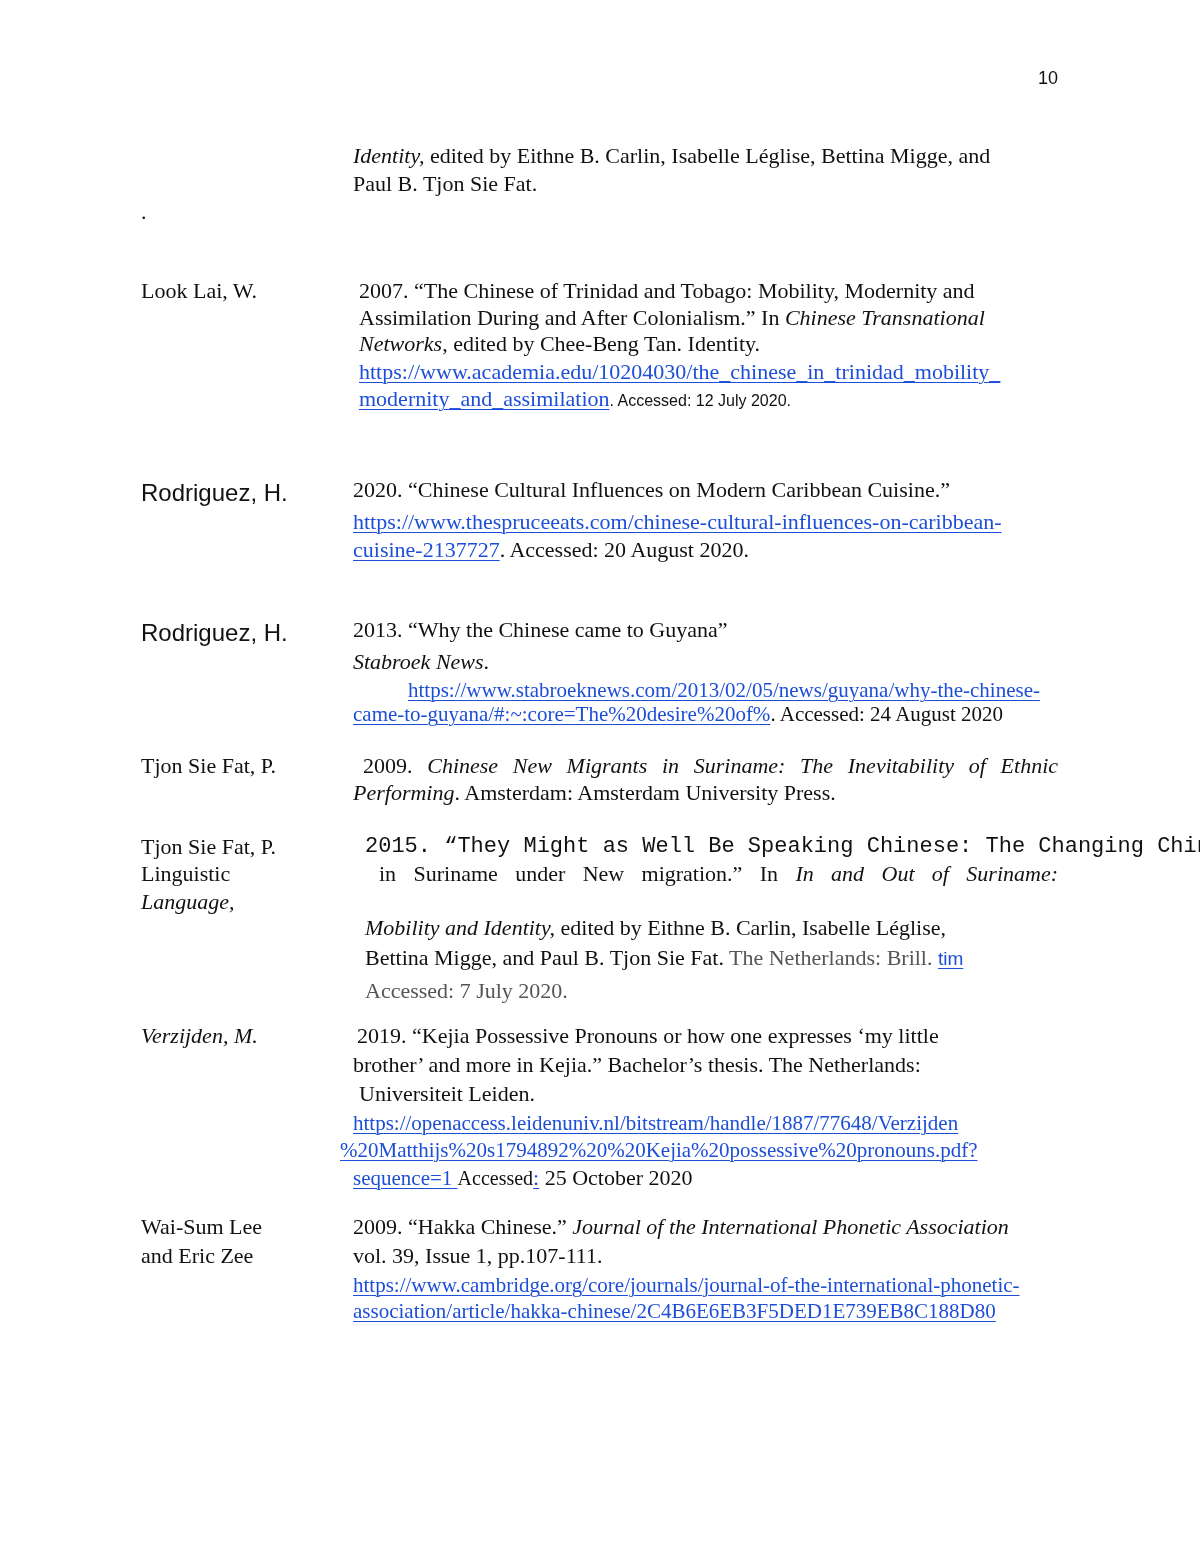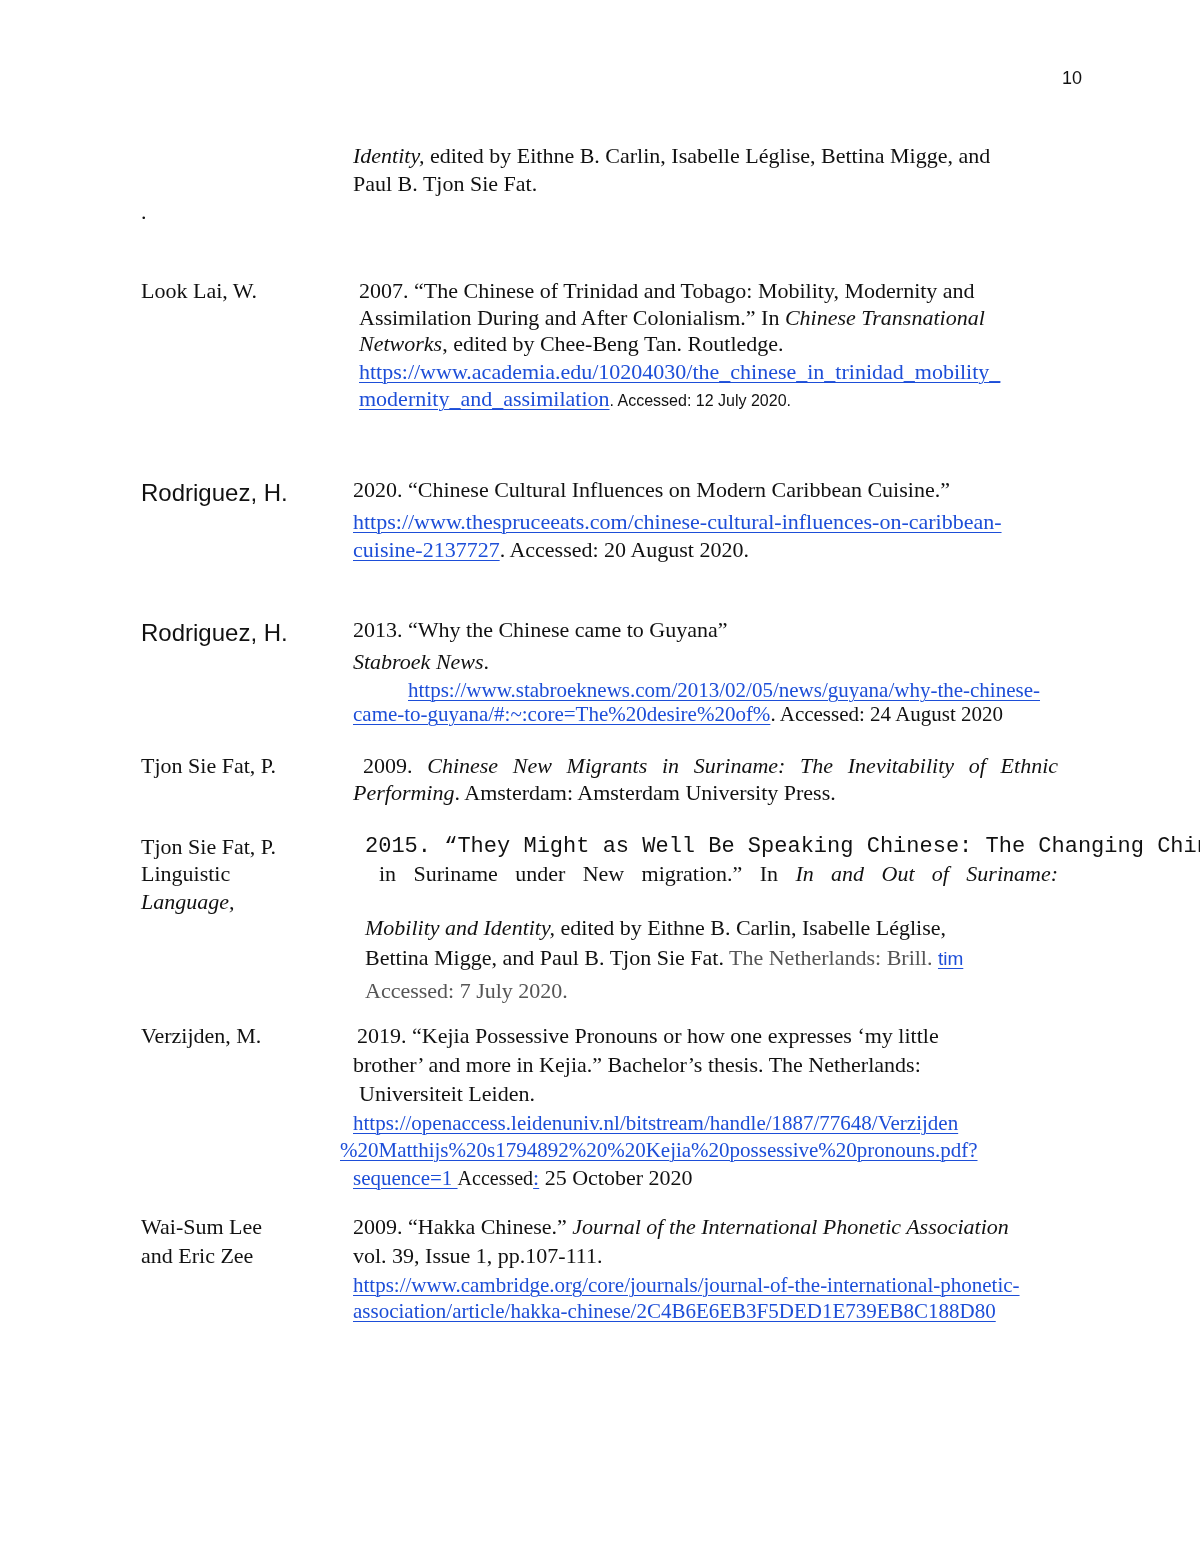--- a/index.html
+++ b/index.html
@@ -6,37 +6,37 @@
   body { width: 1200px; height: 1553px; position: relative; overflow: hidden;
          font-family: "Liberation Serif", "DejaVu Serif", serif; color: #111; }
   .abs { position: absolute; white-space: nowrap; }
   .serif { font-family: "Liberation Serif", "DejaVu Serif", serif; font-size: 22px; line-height: 28px; }
   .sans { font-family: "Liberation Sans", "DejaVu Sans", sans-serif; font-size: 24px; }
   .small-sans { font-family: "Liberation Sans", "DejaVu Sans", sans-serif; font-size: 16px; }
   .link { color: #1d4ed8; text-decoration: underline; text-decoration-thickness: 1px; text-underline-offset: 3px; }
   .link-sm { font-size: 21px; }
   .gray { color: #555; }
   i { font-style: italic; }
-  .page-num { font-family: "Liberation Sans", "DejaVu Sans", sans-serif; font-size: 18px; margin-left: 24px; }
+  .page-num { font-family: "Liberation Sans", "DejaVu Sans", sans-serif; font-size: 18px; }
   .justify { white-space: normal; text-align: justify; text-align-last: justify; }
 </style>
 </head>
 <body>
 
 <div class="abs page-num" style="left:1038px; top:68px;">10</div>
 
 <div class="abs serif" style="left:353px; top:142px;"><i>Identity,</i><span> edited by Eithne B. Carlin, Isabelle Léglise, Bettina Migge, and</span></div>
 <div class="abs serif" style="left:353px; top:170px;">Paul B. Tjon Sie Fat.</div>
 <div class="abs serif" style="left:141px; top:198px;">.</div>
 
 <div>
   <div class="abs serif" style="left:141px; top:277px;">Look Lai, W.</div>
   <div class="abs serif" style="left:359px; top:277px;">2007. “The Chinese of Trinidad and Tobago: Mobility, Modernity and</div>
   <div class="abs serif" style="left:359px; top:304px;"><span>Assimilation During and After Colonialism.”  In </span><i>Chinese Transnational</i></div>
-  <div class="abs serif" style="left:359px; top:330px;"><i>Networks</i><span>, edited by Chee-Beng Tan.  Routledge.</span></div>
+  <div class="abs serif" style="left:359px; top:330px;"><i>Networks</i><span>, edited by Chee-Beng Tan.  Identity.</span></div>
   <div class="abs serif" style="left:359px; top:358px;"><span class="link">https://www.academia.edu/10204030/the_chinese_in_trinidad_mobility_</span></div>
   <div class="abs serif" style="left:359px; top:385px;"><span class="link">modernity_and_assimilation</span><span class="small-sans">. Accessed: 12 July 2020.</span></div>
 </div>
 
 <div>
   <div class="abs sans" style="left:141px; top:479px;">Rodriguez, H.</div>
   <div class="abs serif" style="left:353px; top:476px;">2020. “Chinese Cultural Influences on Modern Caribbean Cuisine.”</div>
   <div class="abs serif" style="left:353px; top:508px;"><span class="link">https://www.thespruceeats.com/chinese-cultural-influences-on-caribbean-</span></div>
   <div class="abs serif" style="left:353px; top:536px;"><span class="link">cuisine-2137727</span><span>. Accessed: 20 August 2020.</span></div>
 </div>
@@ -60,21 +60,21 @@
   <div class="abs serif" style="left:141px; top:860px;">Linguistic</div>
   <div class="abs serif" style="left:141px; top:888px;"><i>Language,</i></div>
   <div class="abs serif" style="left:365px; top:833px;font-family:Liberation Mono, monospace;">2015. “They Might as Well Be Speaking Chinese: The Changing Chinese</div>
   <div class="abs serif justify" style="left:379px; top:860px; width:679px;"><span>in Suriname under New migration.” In  </span><i>In and Out of Suriname:</i></div>
   <div class="abs serif" style="left:365px; top:914px;"><i>Mobility and Identity,</i><span> edited by Eithne B. Carlin, Isabelle Léglise,</span></div>
   <div class="abs serif" style="left:365px; top:944px;"><span>Bettina Migge, and Paul B. Tjon Sie Fat.</span><span class="gray"> The Netherlands: Brill. </span><span class="link" style="font-family:'Liberation Sans','DejaVu Sans',sans-serif; font-size:19px;">tim </span></div>
   <div class="abs serif gray" style="left:365px; top:977px;">Accessed: 7 July 2020.</div>
 </div>
 
 <div>
-  <div class="abs serif" style="left:141px; top:1022px;">Verzijden, M.</div>
+  <div class="abs serif" style="left:141px; top:1022px;font-style:italic;">Verzijden, M.</div>
   <div class="abs serif" style="left:357px; top:1022px;">2019. “Kejia Possessive Pronouns or how one expresses ‘my little</div>
   <div class="abs serif" style="left:353px; top:1051px;">brother’ and more in Kejia.” Bachelor’s thesis. The Netherlands:</div>
   <div class="abs serif" style="left:359px; top:1080px;">Universiteit Leiden.</div>
   <div class="abs serif link-sm" style="left:353px; top:1109px;"><span class="link">https://openaccess.leidenuniv.nl/bitstream/handle/1887/77648/Verzijden</span></div>
   <div class="abs serif link-sm" style="left:340px; top:1136px;"><span class="link">%20Matthijs%20s1794892%20%20Kejia%20possessive%20pronouns.pdf?</span></div>
   <div class="abs serif" style="left:353px; top:1164px;"><span class="link link-sm">sequence=1 </span><span style="font-size:20px;">Accessed</span><span class="link">:</span><span> 25 October 2020</span></div>
 </div>
 
 <div>
   <div class="abs serif" style="left:141px; top:1213px;">Wai-Sum Lee</div>

